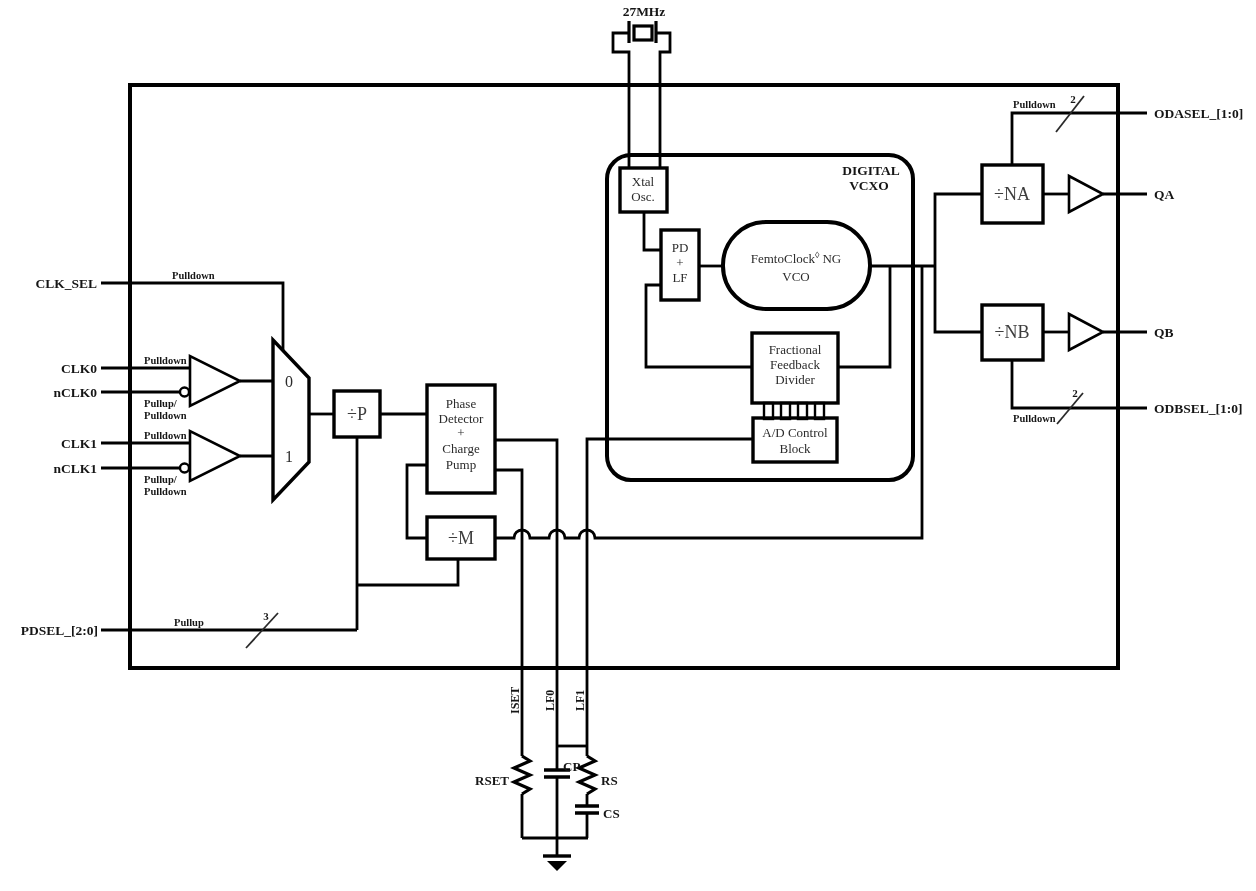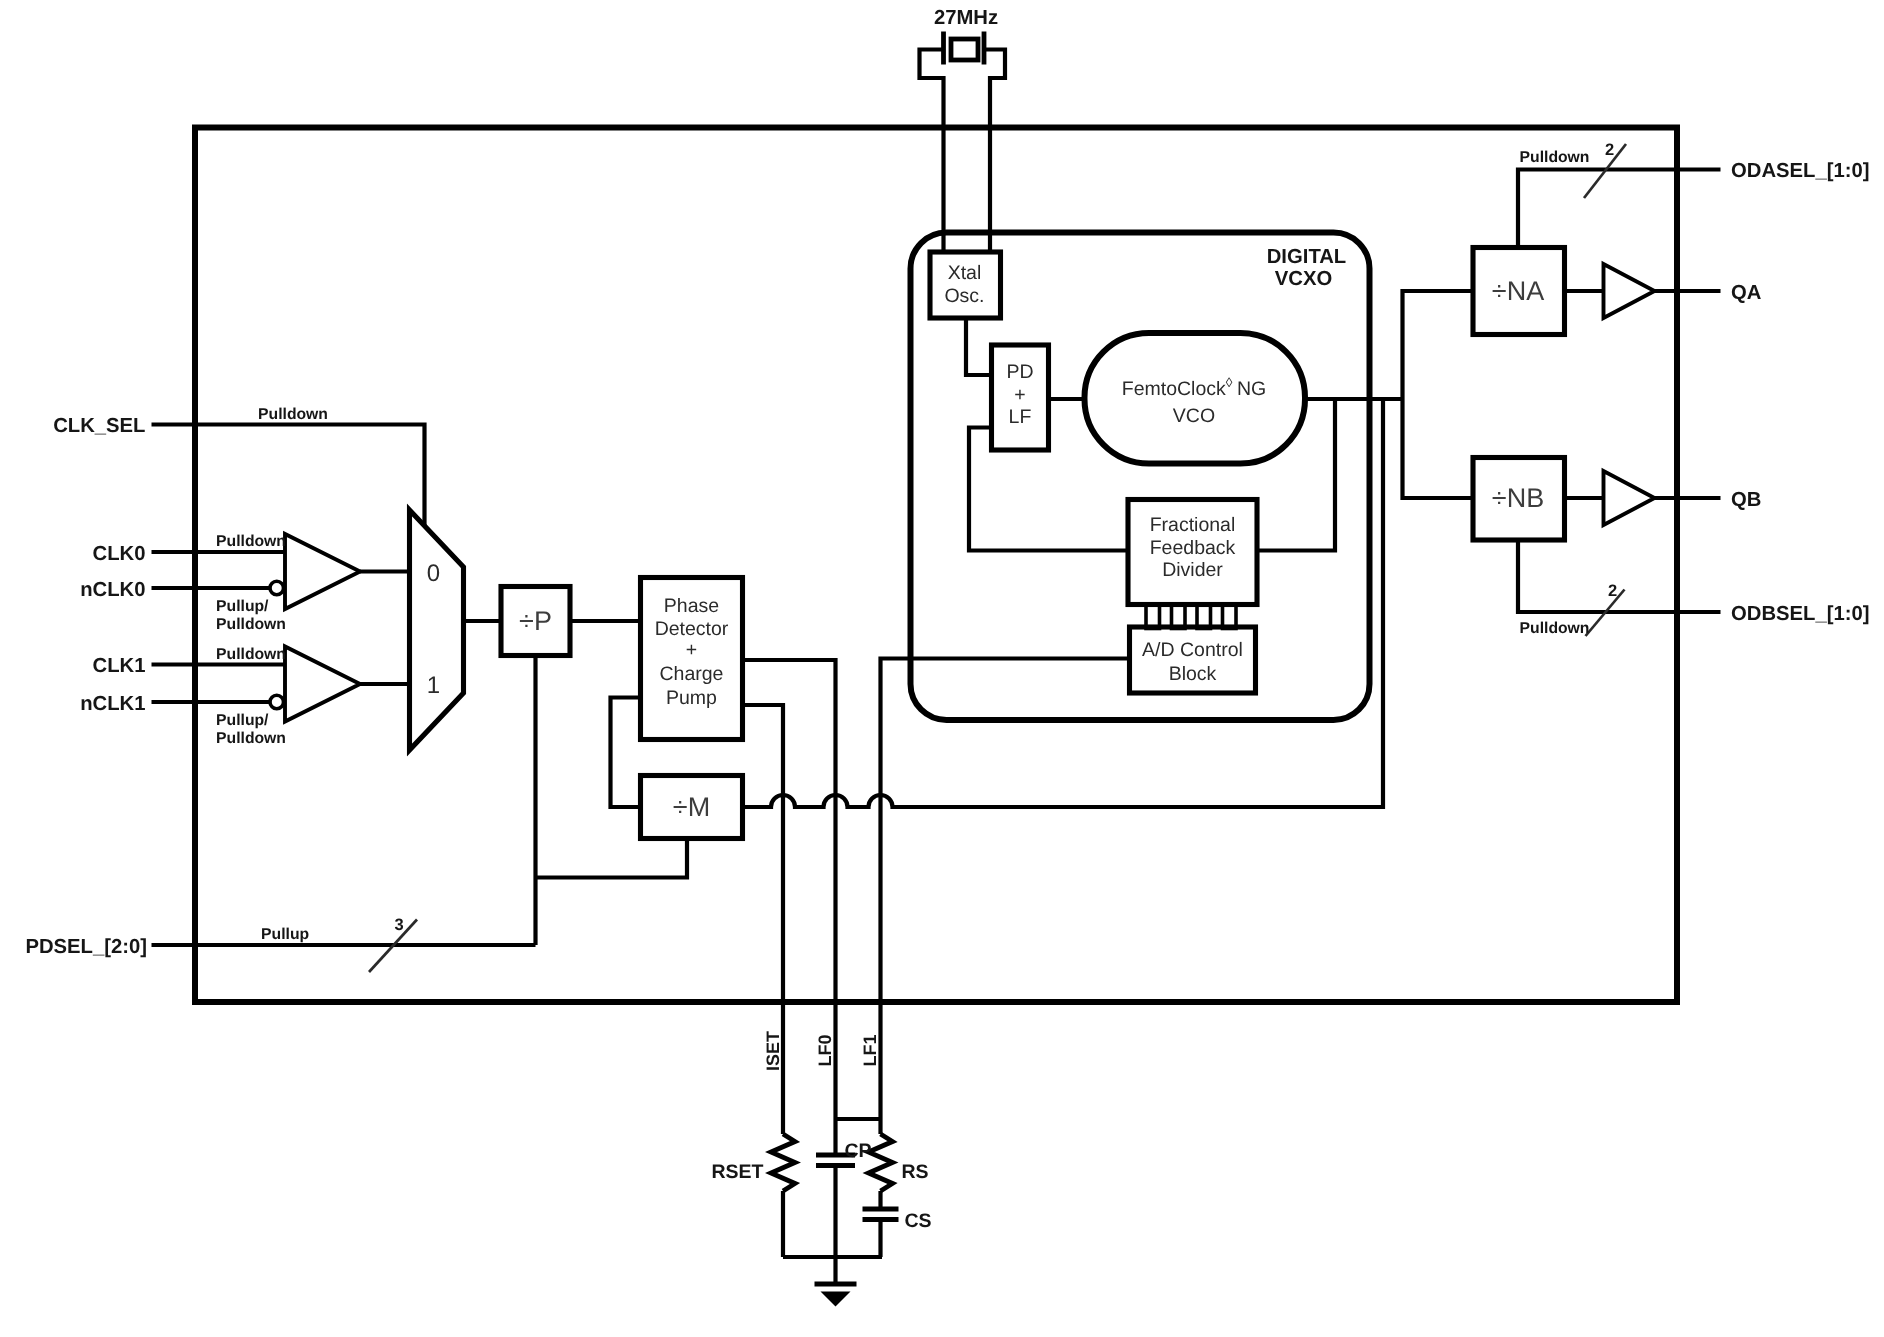--- a/index.html
+++ b/index.html
@@ -1,17 +1,17 @@
 <!DOCTYPE html>
 <html><head>
 <meta charset="utf-8">
 <style>
   html,body{margin:0;padding:0;background:#fff;}
   .canvas{position:relative;width:1256px;height:891px;background:#fff;overflow:hidden;
-          font-family:Liberation Sans, sans-serif;text-align:right;}
+          font-family:Liberation Serif, serif;text-align:right;}
   svg{position:absolute;left:0;top:0;}
   svg text{fill:#161616;}
   .wire{stroke:#000;stroke-width:2.8;fill:none;}
   .wirethin{stroke:#000;stroke-width:2.4;fill:none;}
   .bigbox{stroke:#000;stroke-width:4;fill:none;}
   .roundbox{stroke:#000;stroke-width:4;fill:#fff;}
   .block{stroke:#000;stroke-width:3.4;fill:#fff;}
   .buf{stroke:#000;stroke-width:2.6;fill:#fff;}
   .comp{stroke:#000;stroke-width:3.2;fill:none;}
   .plate{stroke:#000;stroke-width:3.4;fill:none;}

